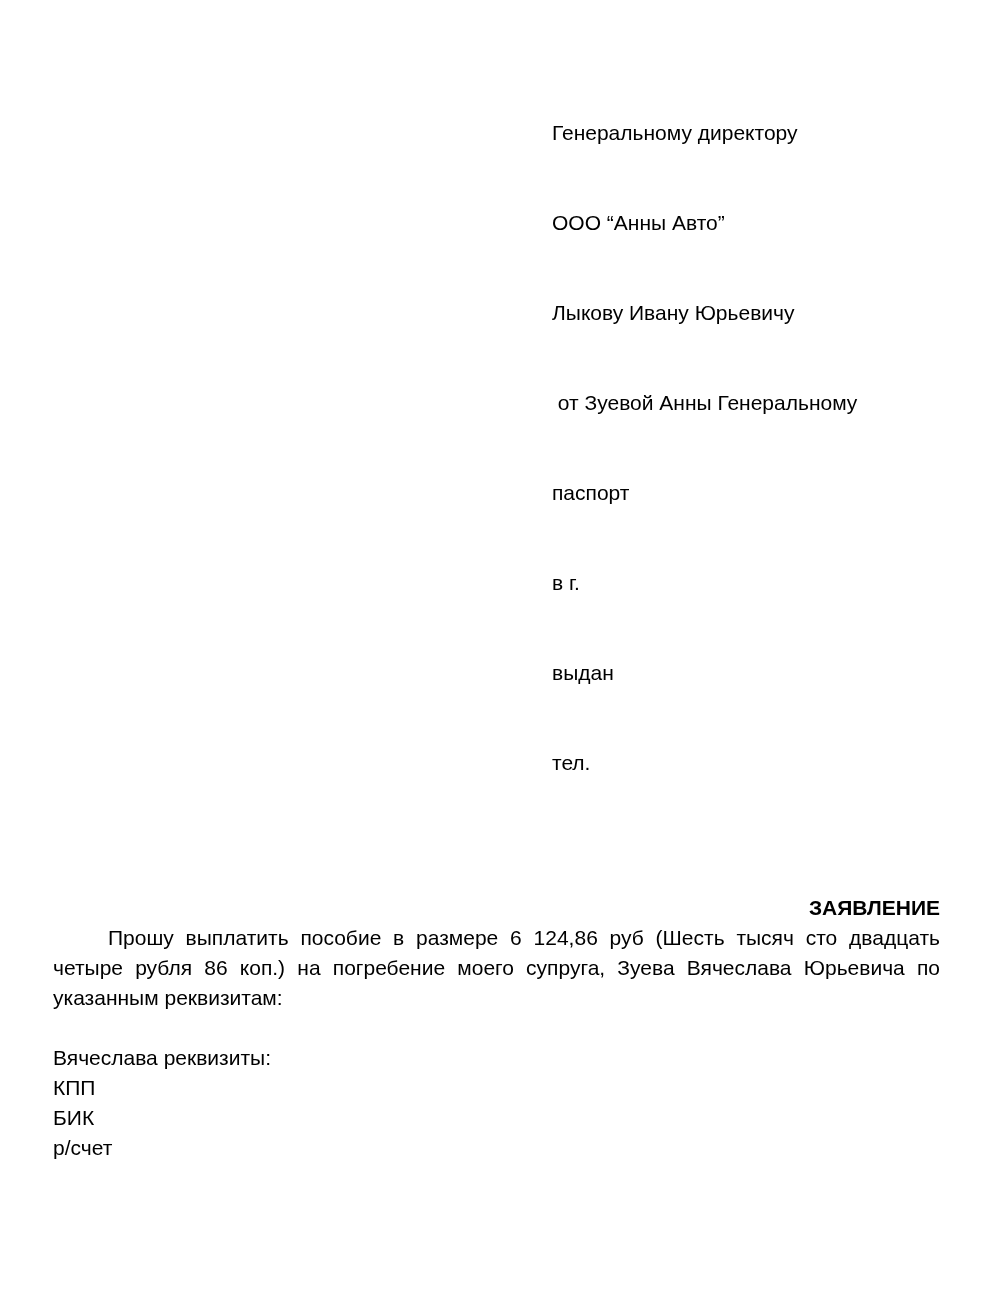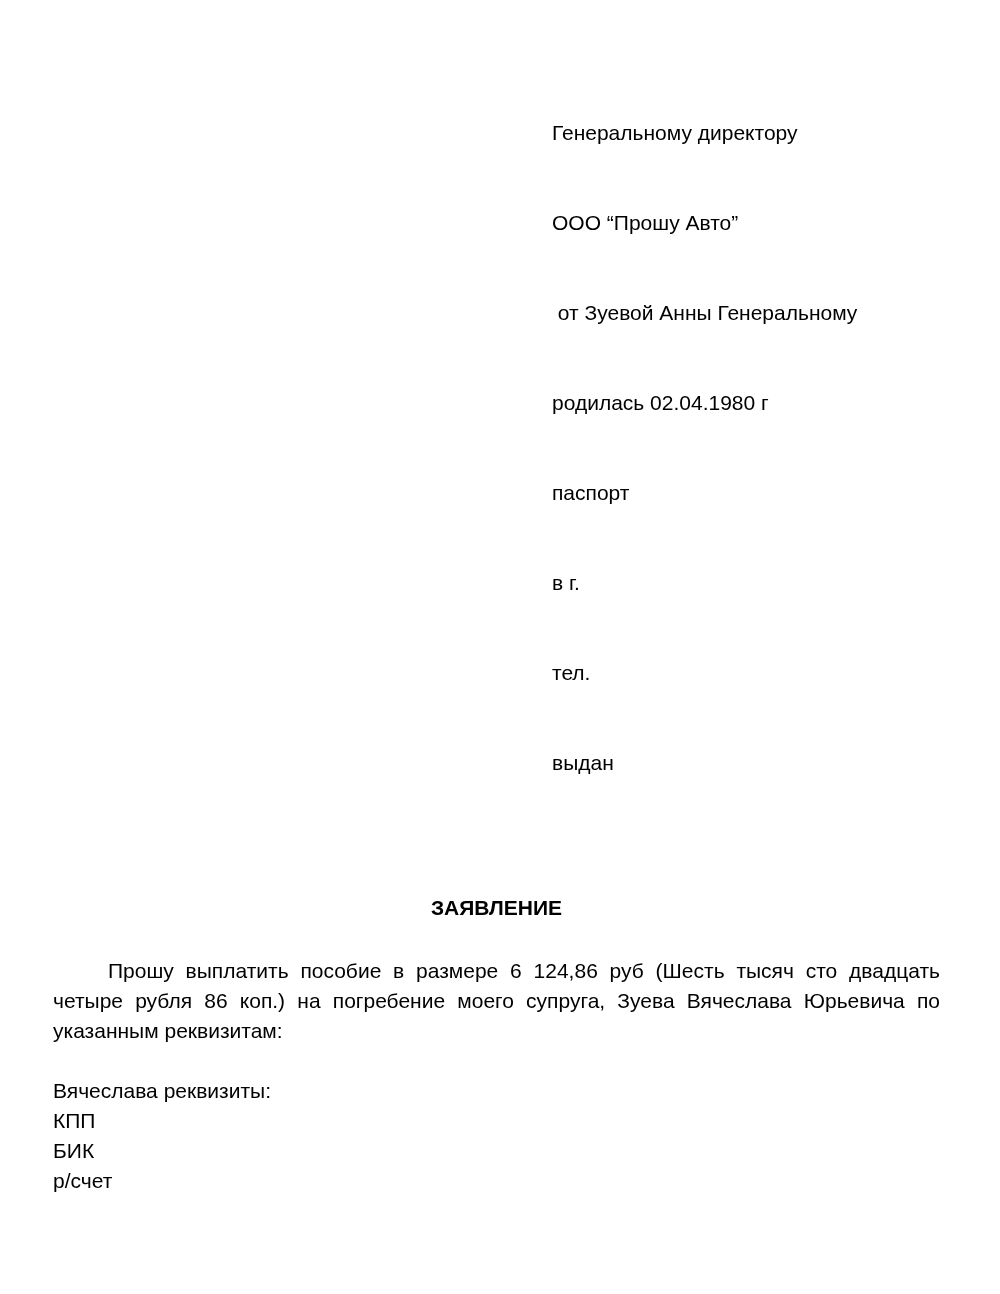--- a/index.html
+++ b/index.html
@@ -16,46 +16,45 @@
     line-height: 30px;
     padding: 58px 60px 4px 53px;
     overflow: hidden;
   }
   .header-block {
     margin-left: 499px; 
     white-space: pre-wrap;
   }
   .doc-title {
     margin-top: 55px;
-    text-align: center;
+    text-align: right;
     font-weight: bold;
   }
   .body-par {
-    margin-top: 33px;
     text-align: justify;
     text-indent: 55px;
   }
   .bank-block {
     margin-top: 30px;
   }
 </style>
 </head>
 <body>
 
 <div class="page">
 
   <div class="header-block">
     <div>Генеральному директору</div>
-    <div>ООО “Прошу Авто”</div>
+    <div>ООО “Анны Авто”</div>
+    <div>Лыкову Ивану Юрьевичу</div>
     <div> от Зуевой Анны Генеральному</div>
-    <div>родилась 02.04.1980 г</div>
     <div>паспорт</div>
     <div>в г.</div>
+    <div>выдан</div>
     <div>тел.</div>
-    <div>выдан</div>
   </div>
 
   <div class="doc-title">ЗАЯВЛЕНИЕ</div>
 
   <p class="body-par">Прошу выплатить пособие в размере 6 124,86 руб (Шесть тысяч сто двадцать четыре рубля 86 коп.) на погребение моего супруга, Зуева Вячеслава Юрьевича по указанным реквизитам:</p>
 
   <div class="bank-block">
     <div>Вячеслава реквизиты:</div>
     <div>КПП</div>
     <div>БИК</div>

